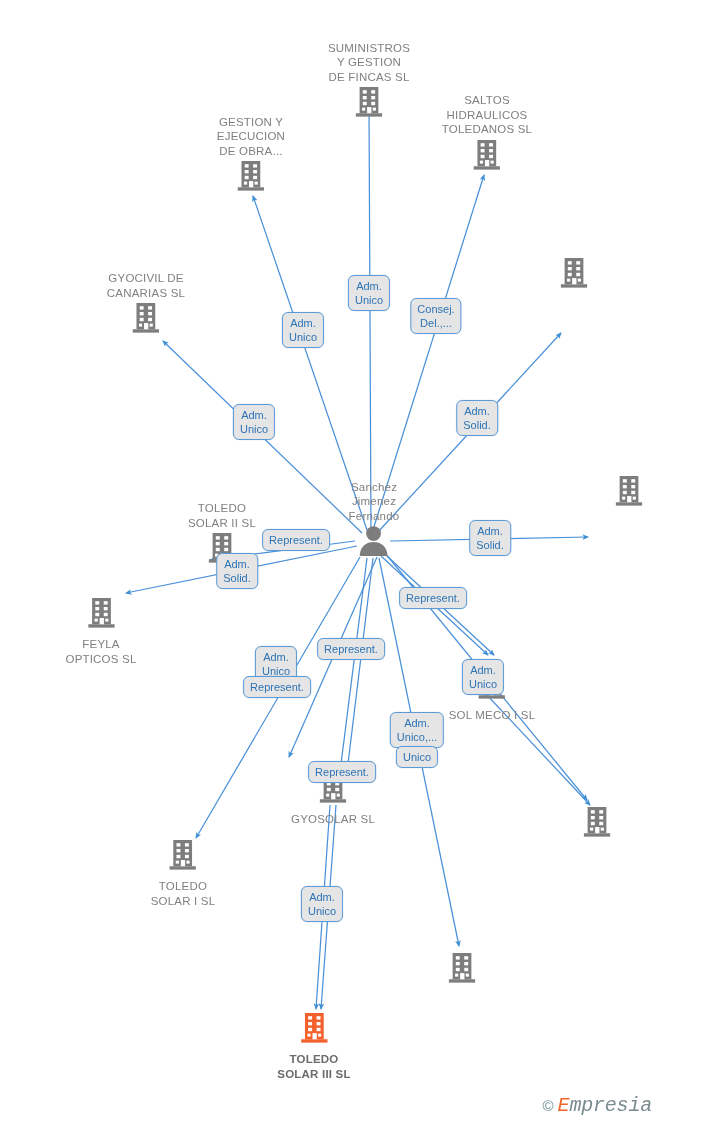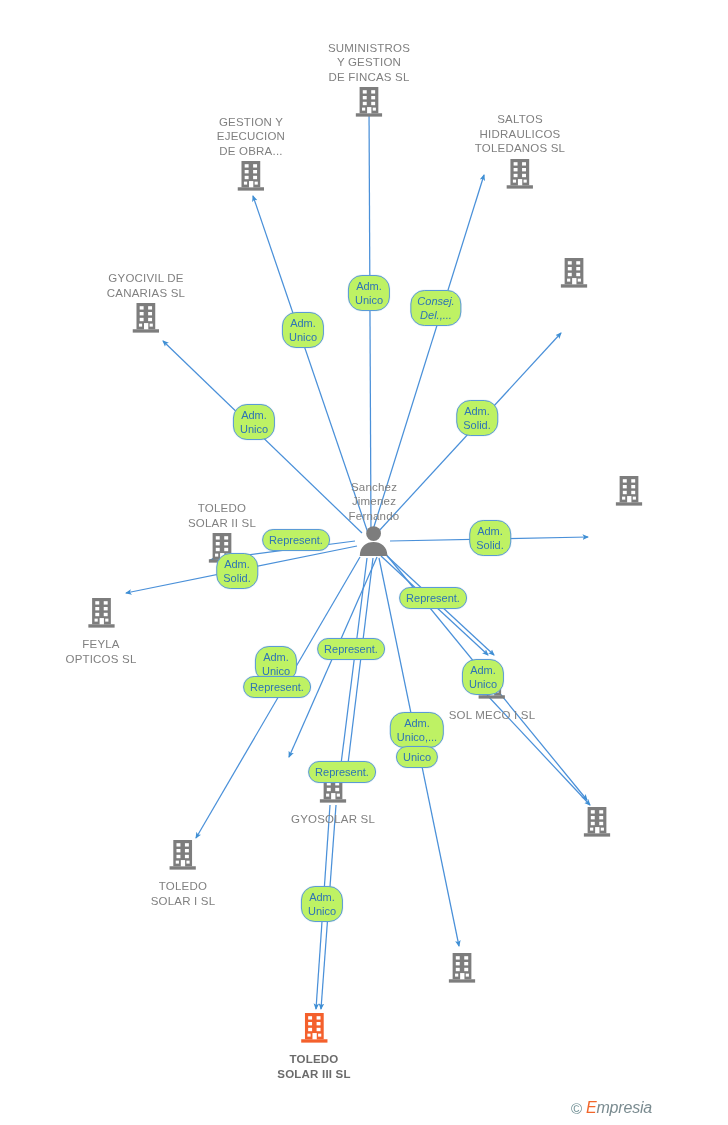--- a/index.html
+++ b/index.html
@@ -43,23 +43,23 @@
   .node.highlight .caption {
     color: #6b6b6b;
     font-weight: bold;
   }
   .node.cap-above .caption { margin-bottom: 2px; }
   .node.cap-below .caption { margin-top: 8px; }
 
   .edge-label {
     position: absolute;
     box-sizing: border-box;
-    background: #bef264;
+    background: #e5e5e5;
     border: 1.4px solid #5b9bd5;
-    border-radius: 14px;
+    border-radius: 6px;
     color: #2e74b5;
     font-size: 11px;
     line-height: 14px;
     text-align: center;
     padding: 3px 6px;
     transform: translate(-50%, -50%);
     white-space: pre-line;
     box-shadow: 0 0 0 0.5px rgba(91,155,213,0.15);
   }
 
@@ -71,23 +71,23 @@
     align-items: center;
     gap: 4px;
     font-size: 15px;
   }
   #watermark .copy {
     color: #6f8f94;
     font-size: 15px;
   }
   #watermark .brand {
     color: #f2662a;
-    font-family: Liberation Sans, sans-serif;
+    font-family: Liberation Mono, monospace;
     font-style: italic;
-    font-size: 16px;
+    font-size: 20px;
     letter-spacing: -0.2px;
   }
   #watermark .brand .rest { color: #7a8b90; font-style: italic; }
 </style>
 </head>
 <body>
 
 <div id="canvas">
 
   <svg id="edges" viewBox="0 0 728 1125" xmlns="http://www.w3.org/2000/svg">
@@ -149,21 +149,21 @@
           <rect x="18.4" y="4.4" width="4.2" height="3.6" fill="#ffffff"></rect>
           <rect x="9.4" y="10.6" width="4.2" height="3.6" fill="#ffffff"></rect>
           <rect x="18.4" y="10.6" width="4.2" height="3.6" fill="#ffffff"></rect>
           <rect x="9.4" y="16.8" width="4.2" height="3.6" fill="#ffffff"></rect>
           <rect x="18.4" y="16.8" width="4.2" height="3.6" fill="#ffffff"></rect>
           <rect x="14" y="22.4" width="4.6" height="6.6" fill="#ffffff"></rect>
           <rect x="8.6" y="23" width="3.4" height="3.2" fill="#ffffff"></rect>
           <rect x="20" y="23" width="3.4" height="3.2" fill="#ffffff"></rect>
         </svg>
       </div>
-      <div class="node cap-above" style="left: 487px; top: 112px; margin-left: 33px;">
+      <div class="node cap-above" style="left: 487px; top: 93px;">
         <span class="caption">SALTOS
 HIDRAULICOS
 TOLEDANOS SL</span>
         <svg class="icon" width="30" height="32" viewBox="0 0 32 34" xmlns="http://www.w3.org/2000/svg">
           <rect x="6" y="1" width="20" height="28" fill="#7d7d7d"></rect>
           <rect x="2" y="29" width="28" height="3.6" fill="#7d7d7d"></rect>
           <rect x="9.4" y="4.4" width="4.2" height="3.6" fill="#ffffff"></rect>
           <rect x="18.4" y="4.4" width="4.2" height="3.6" fill="#ffffff"></rect>
           <rect x="9.4" y="10.6" width="4.2" height="3.6" fill="#ffffff"></rect>
           <rect x="18.4" y="10.6" width="4.2" height="3.6" fill="#ffffff"></rect>
@@ -359,21 +359,21 @@
           <circle cx="17" cy="8.6" r="7.4" fill="#7d7d7d"></circle>
           <path d="M3.2 31 C3.2 21.6 9.6 17 17 17 C24.4 17 30.8 21.6 30.8 31 Z" fill="#7d7d7d"></path>
         </svg>
       </div>
     </div>
   <div id="label-layer">
       <div class="edge-label" style="left: 369px; top: 293px;">Adm.
 Unico</div>
       <div class="edge-label" style="left: 303px; top: 330px;">Adm.
 Unico</div>
-      <div class="edge-label" style="left: 436px; top: 308px; font-style: italic;">Consej.
+      <div class="edge-label" style="left: 436px; top: 316px;">Consej.
 Del.,...</div>
       <div class="edge-label" style="left: 254px; top: 422px;">Adm.
 Unico</div>
       <div class="edge-label" style="left: 477px; top: 418px;">Adm.
 Solid.</div>
       <div class="edge-label" style="left: 490px; top: 538px;">Adm.
 Solid.</div>
       <div class="edge-label" style="left: 296px; top: 540px;">Represent.</div>
       <div class="edge-label" style="left: 237px; top: 571px;">Adm.
 Solid.</div>

